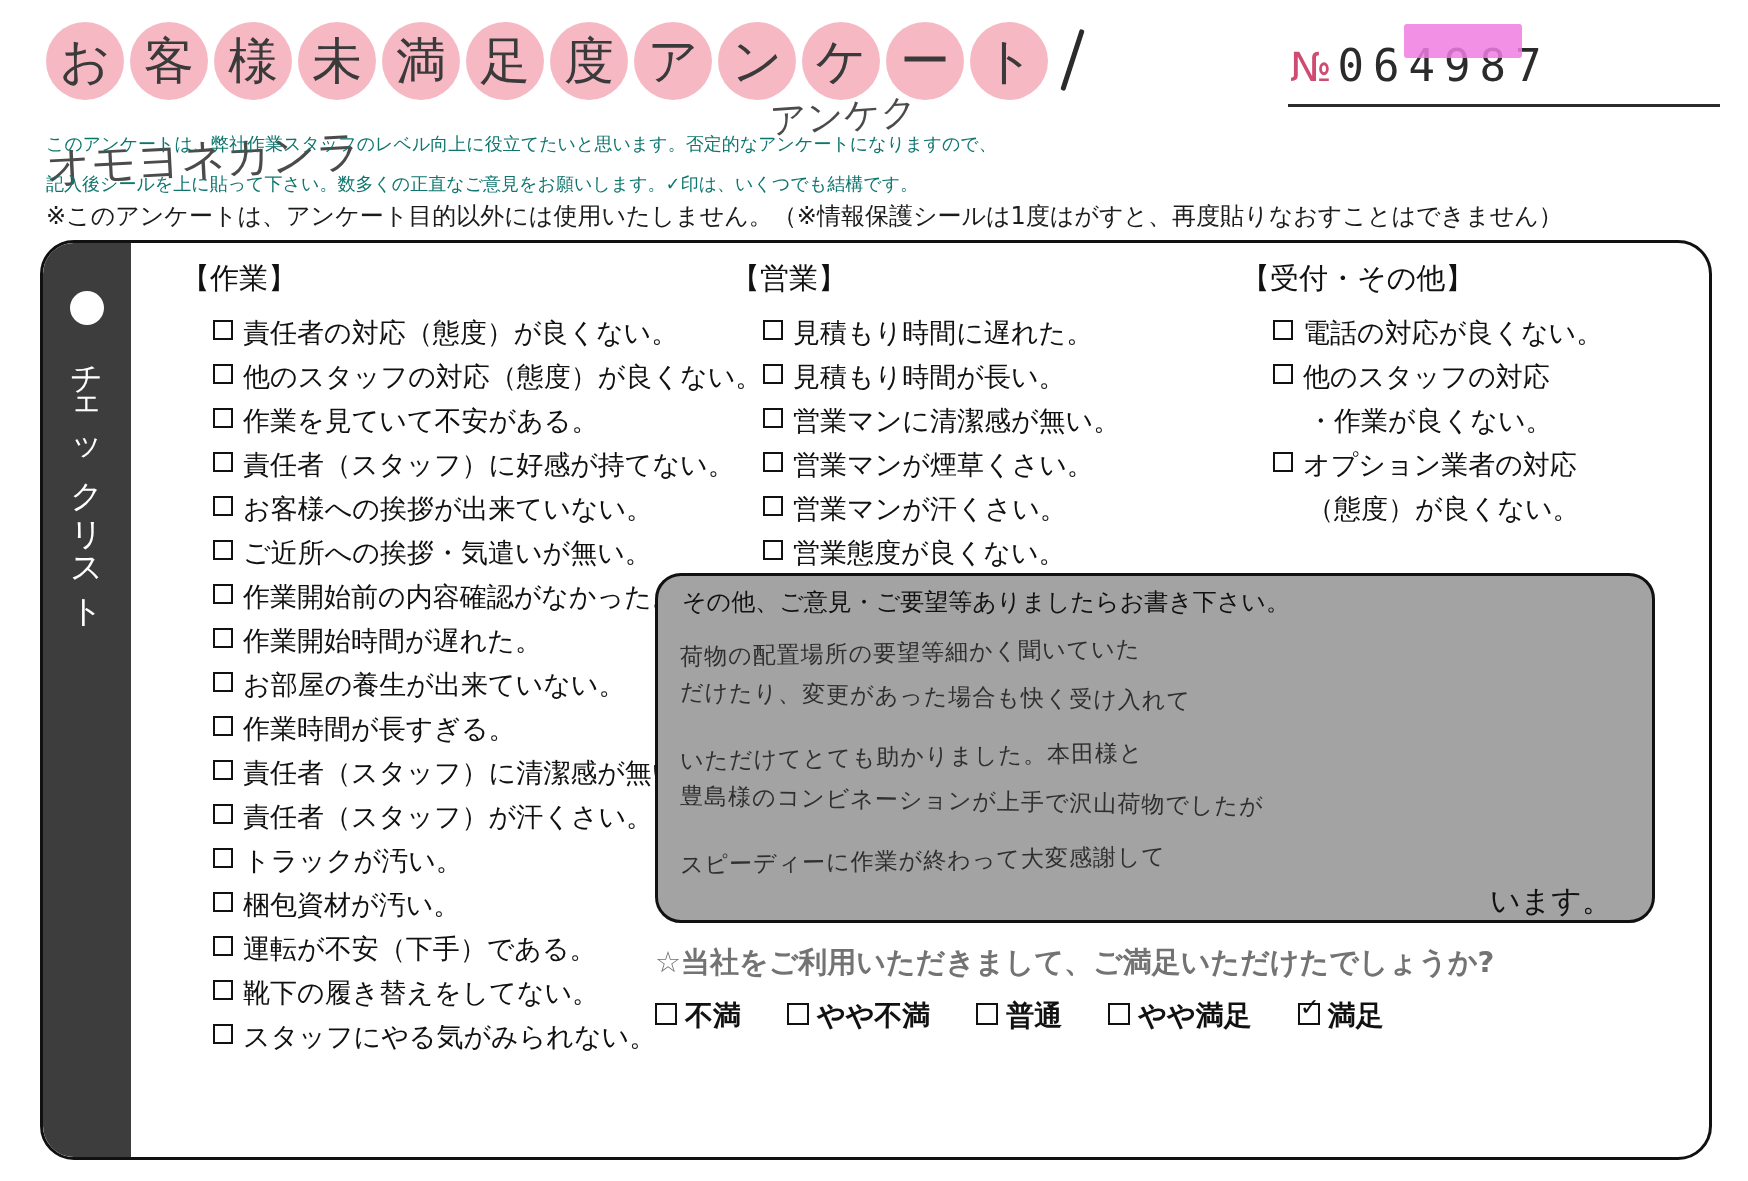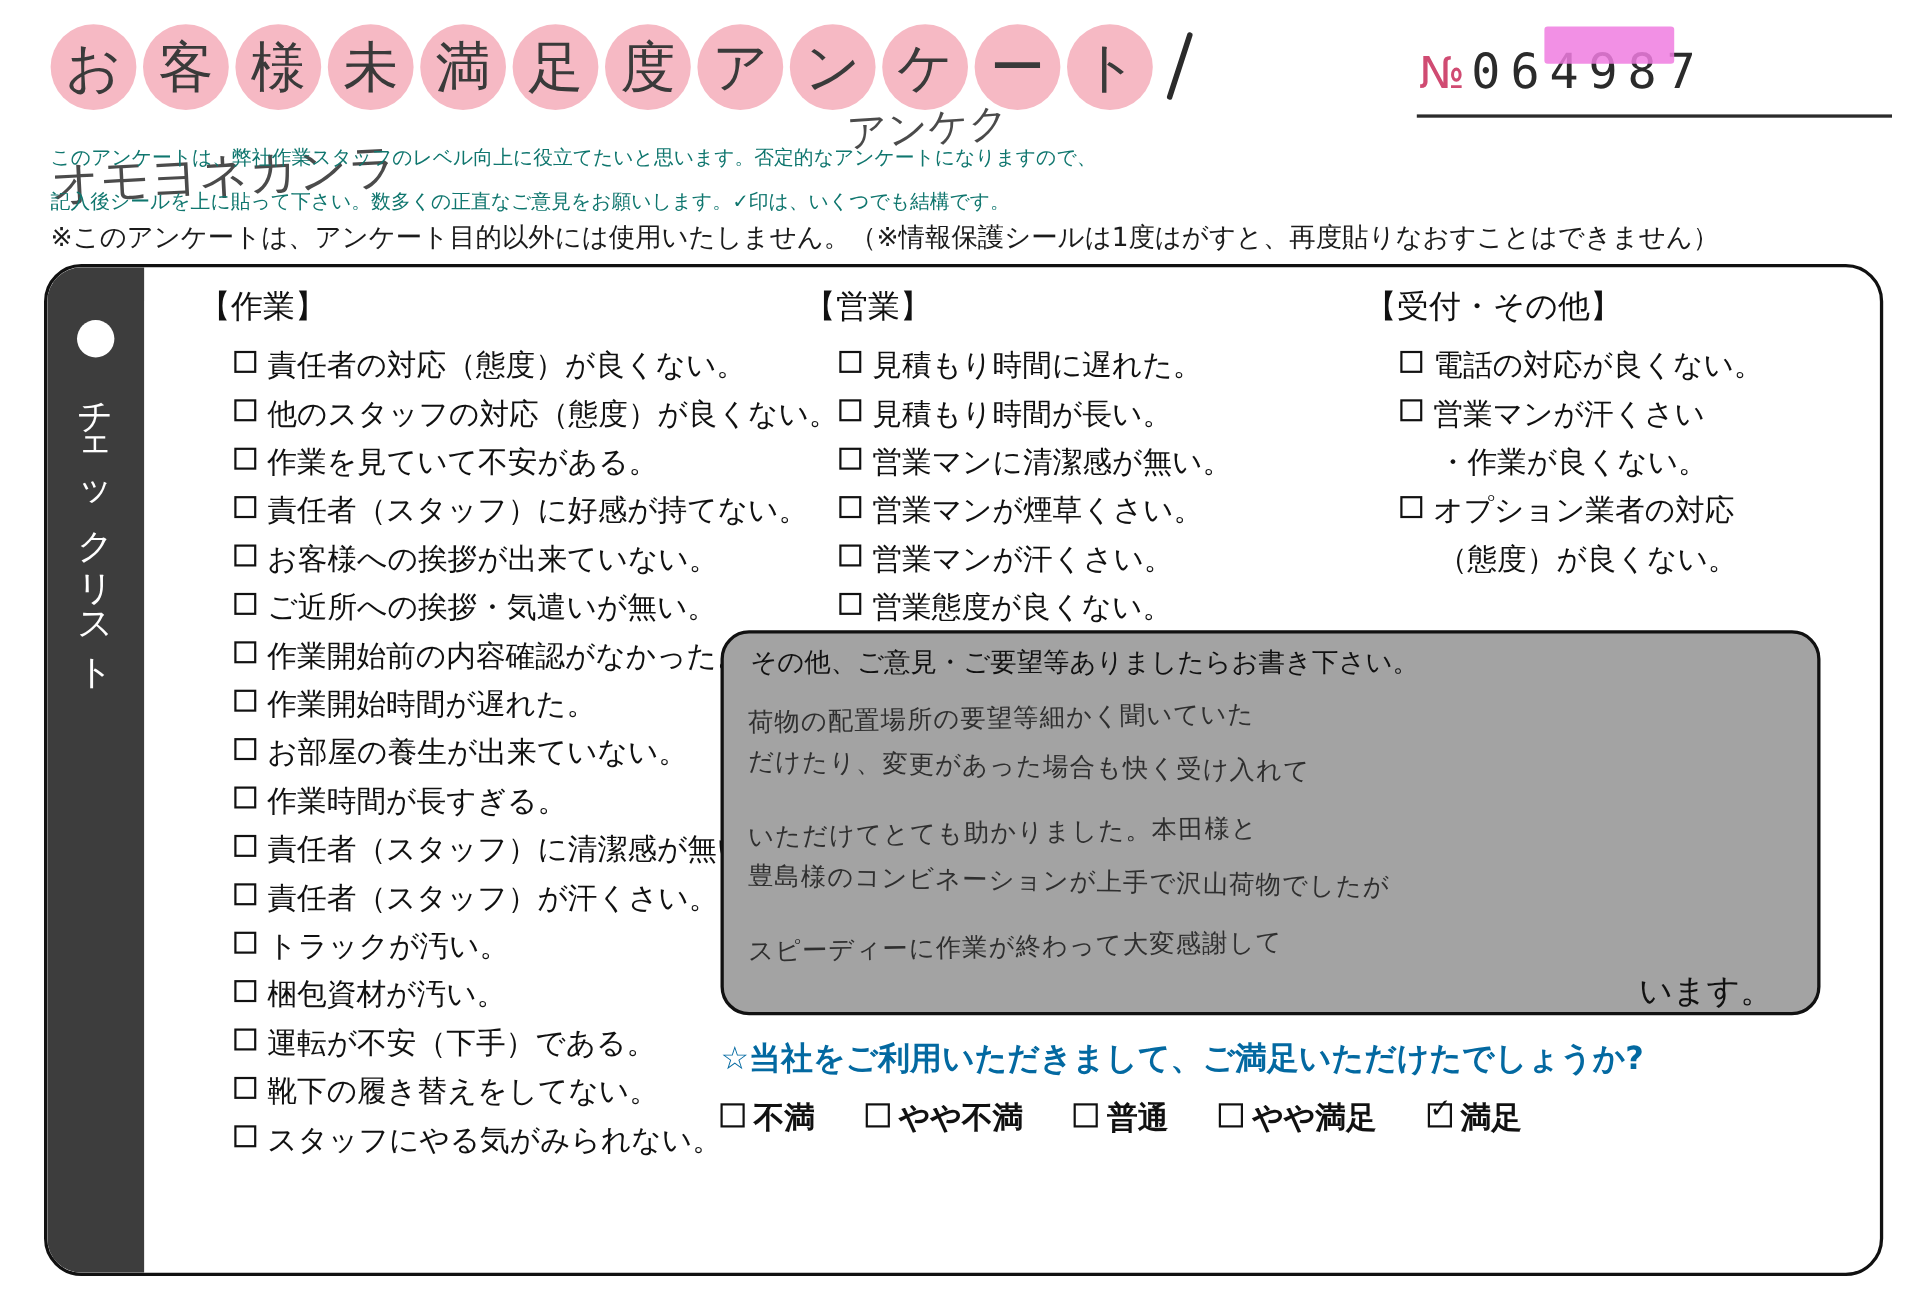--- a/index.html
+++ b/index.html
@@ -118,21 +118,21 @@
     position:absolute;left:22px;top:48px;width:960px;
     font-family:Liberation Mono, monospace;color:#2f2f2f;
     font-size:23px;line-height:52px;letter-spacing:1px;
   }
   .hw-body div{transform:rotate(-1deg);}
   .hw-body div:nth-child(even){transform:rotate(1deg);}
   .hw-tail{position:absolute;right:40px;bottom:-2px;font-size:30px;font-family:"DejaVu Serif",serif;}
 
   
   .sat{position:absolute;left:612px;top:700px;width:1010px;}
-  .sat-q{font-size:29px;font-weight:bold;color:#0369a1;margin-bottom:14px;}
+  .sat-q{font-size:29px;font-weight:bold;color:#737373;margin-bottom:14px;}
   .sat-opts{display:flex;gap:46px;font-size:28px;font-weight:bold;}
   .sat-opt{white-space:nowrap;}
   .sat-opt .box{
     display:inline-block;width:22px;height:22px;border:2px solid #111;
     margin-right:8px;vertical-align:0px;box-sizing:border-box;position:relative;
   }
   .sat-opt.checked .box::after{
     content:"✓";position:absolute;left:0px;top:-12px;font-size:24px;color:#111;
   }
 </style>
@@ -219,21 +219,21 @@
             <div class="item"><span class="box"></span><span>営業マンが汗くさい。</span></div>
             <div class="item"><span class="box"></span><span>営業態度が良くない。</span></div>
             <div class="item"><span class="box"></span><span>営業の説明と作業が一致してない。</span></div>
           </div>
       </div>
 
       <div class="col col-recep">
         <div class="col-head">【受付・その他】</div>
         <div id="recep-items">
             <div class="item"><span class="box"></span><span>電話の対応が良くない。</span></div>
-            <div class="item"><span class="box"></span><span>営業マンが汗くさい</span></div>
+            <div class="item"><span class="box"></span><span>他のスタッフの対応</span></div>
             <div class="item sub">・作業が良くない。</div>
             <div class="item"><span class="box"></span><span>オプション業者の対応</span></div>
             <div class="item sub">（態度）が良くない。</div>
           </div>
       </div>
 
     </div>
 
     <div class="seal">
       <span>本</span><span class="circ">田</span>

